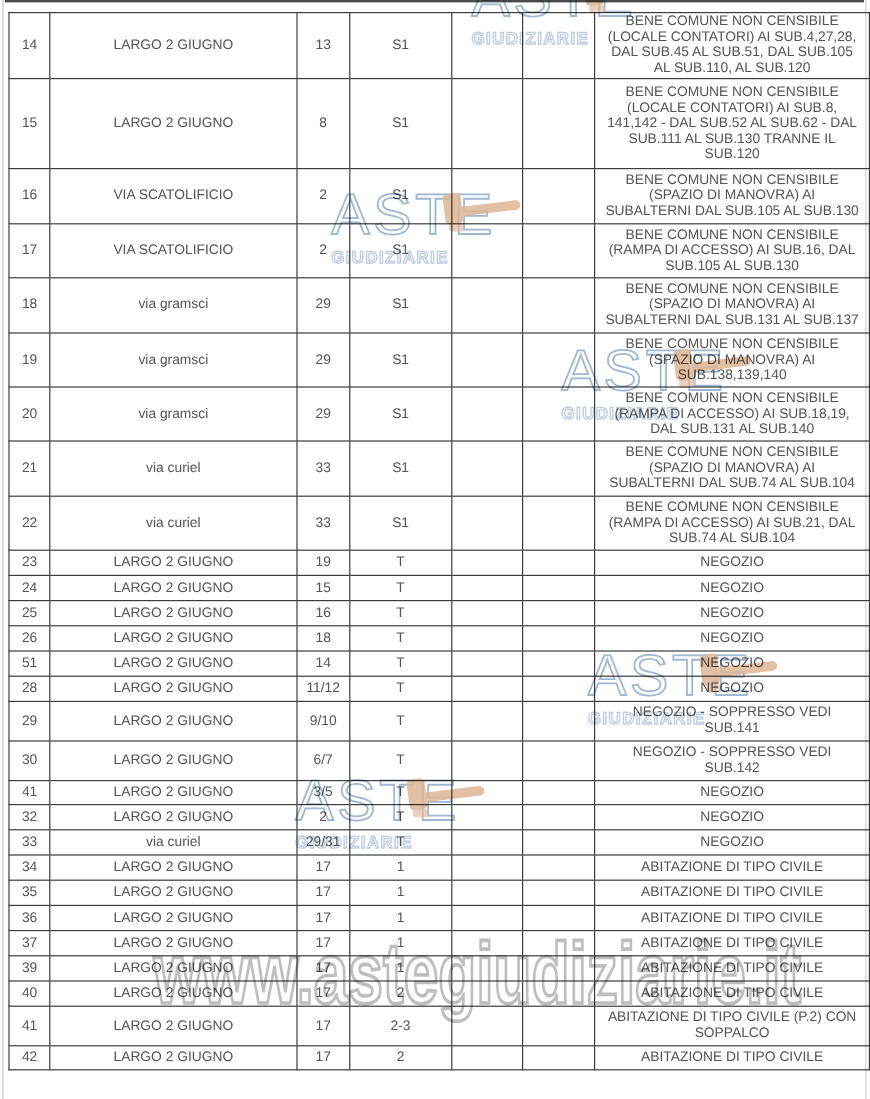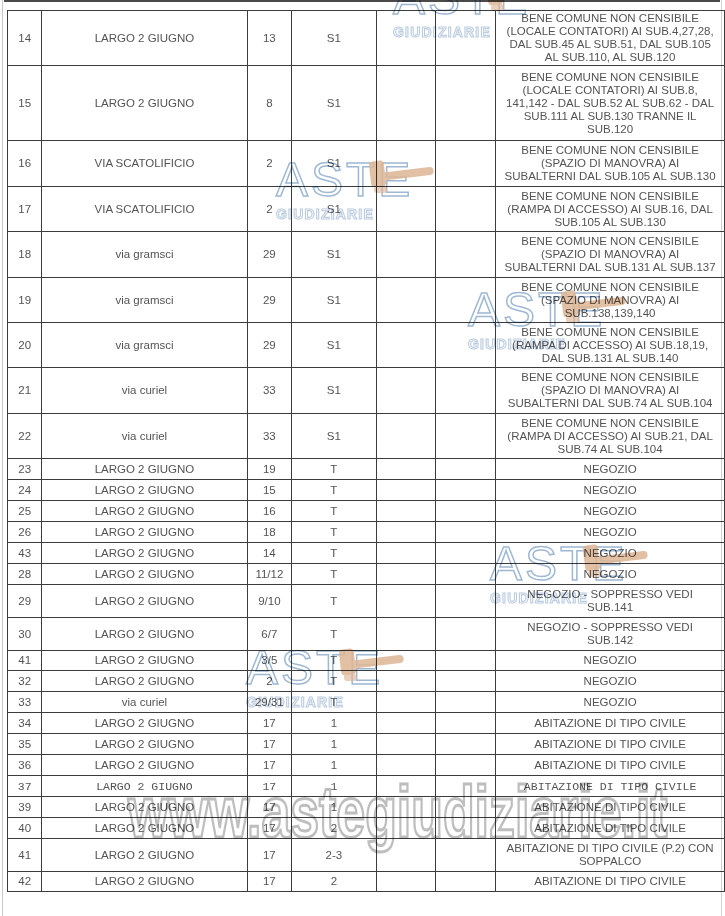--- a/index.html
+++ b/index.html
@@ -205,21 +205,21 @@
         <tr style="height: 21px;">
       <td class="c-num">26</td>
       <td class="c-street">LARGO 2 GIUGNO</td>
       <td class="c-civic">18</td>
       <td class="c-floor">T</td>
       <td class="c-e1"></td>
       <td class="c-e2"></td>
       <td class="c-desc">NEGOZIO</td>
     </tr>
         <tr style="height: 21px;">
-      <td class="c-num">43</td>
+      <td class="c-num">51</td>
       <td class="c-street">LARGO 2 GIUGNO</td>
       <td class="c-civic">14</td>
       <td class="c-floor">T</td>
       <td class="c-e1"></td>
       <td class="c-e2"></td>
       <td class="c-desc">NEGOZIO</td>
     </tr>
         <tr style="height: 21px;">
       <td class="c-num">28</td>
       <td class="c-street">LARGO 2 GIUGNO</td>
@@ -296,21 +296,21 @@
     </tr>
         <tr style="height: 21px;">
       <td class="c-num">36</td>
       <td class="c-street">LARGO 2 GIUGNO</td>
       <td class="c-civic">17</td>
       <td class="c-floor">1</td>
       <td class="c-e1"></td>
       <td class="c-e2"></td>
       <td class="c-desc">ABITAZIONE DI TIPO CIVILE</td>
     </tr>
-        <tr style="height: 21px; font-family: Liberation Mono, monospace;">
+        <tr style="height: 21px;">
       <td class="c-num">37</td>
       <td class="c-street">LARGO 2 GIUGNO</td>
       <td class="c-civic">17</td>
       <td class="c-floor">1</td>
       <td class="c-e1"></td>
       <td class="c-e2"></td>
       <td class="c-desc">ABITAZIONE DI TIPO CIVILE</td>
     </tr>
         <tr style="height: 21px;">
       <td class="c-num">39</td>

